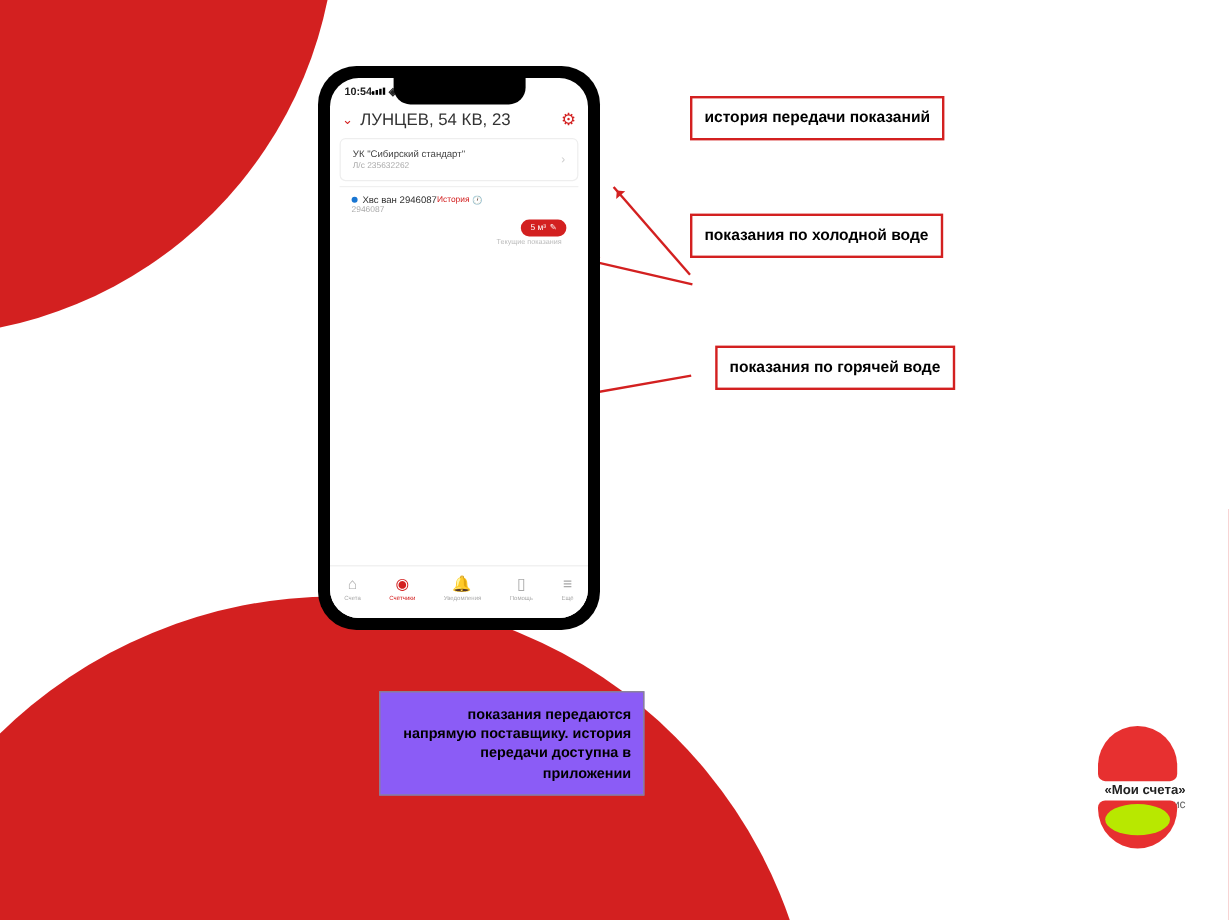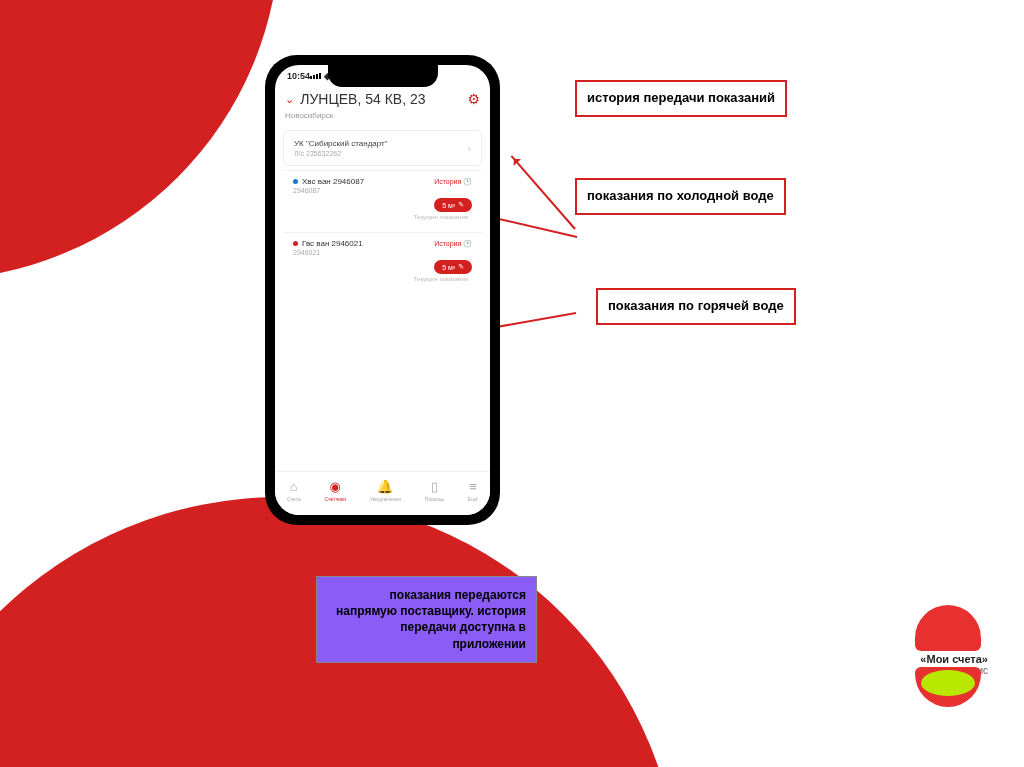--- a/index.html
+++ b/index.html
@@ -25,21 +25,21 @@
 .app-header .chev{color:#d32020;font-size:11px}
 .app-header .title{font-size:14px;font-weight:400;color:#333;text-transform:uppercase;flex:1}
 .app-header .gear{color:#d32020;font-size:14px}
 .city{font-size:8px;color:#999;padding:0 10px 6px}
 
 .card{margin:4px 8px;padding:8px 10px;border:1px solid #eee;border-radius:5px;display:flex;justify-content:space-between;align-items:center}
 .card .ct{font-size:8px;color:#444}
 .card .cs{font-size:7px;color:#aaa;margin-top:2px}
 
 .meter{margin:4px 8px;padding:6px 2px;border-top:1px solid #f0f0f0}
-.meter-top{display:flex;justify-content:space-between;align-items:center;padding:0 8px}
+.meter-top{display:flex;justify-content:flex-start;align-items:center;padding:0 8px}
 .meter-name{font-size:8px;color:#333}
 .meter-sub{font-size:7px;color:#aaa;margin-top:1px;padding:0 8px}
 .dot{display:inline-block;width:5px;height:5px;border-radius:50%;margin-right:4px;vertical-align:middle}
 .dot.blue{background:#1976d2}
 .dot.red{background:#d32020}
 .hist{font-size:7px;color:#d32020;display:flex;align-items:center;gap:2px}
 .pill{background:#d32020;color:#fff;font-size:7px;padding:3px 8px;border-radius:10px;display:inline-flex;align-items:center;gap:3px;float:right;margin:4px 8px 2px 0}
 .pill-sub{font-size:6px;color:#bbb;clear:both;text-align:right;padding:0 12px 2px 0}
 
 .tabbar{position:absolute;bottom:0;left:0;right:0;height:44px;border-top:1px solid #eee;display:flex;justify-content:space-around;align-items:center;padding-bottom:6px;background:#fff}
@@ -93,21 +93,20 @@
           </span>
         <span>◈</span>
         <span class="batt"></span>
       </span>
     </div>
     <div class="app-header">
       <span class="chev">⌄</span>
       <span class="title">ЛУНЦЕВ, 54 КВ, 23</span>
       <span class="gear">⚙</span>
     </div>
-    <div class="city">Новосибирск</div>
 
     <div class="card">
       <div>
         <div class="ct">УК "Сибирский стандарт"</div>
         <div class="cs">Л/с 235632262</div>
       </div>
       <span style="color:#ccc;font-size:10px">›</span>
     </div>
 
     <div class="meter">
@@ -121,37 +120,20 @@
       <div class="meter-sub">2946087</div>
       <div style="overflow:hidden">
           <span class="pill">
             <span>5 м³</span> 
             <span>✎</span>
           </span>
         </div>
       <div class="pill-sub">Текущие показания</div>
     </div>
 
-    <div class="meter">
-      <div class="meter-top">
-        <span class="meter-name"><span class="dot red"></span><span>Гвс ван 2946021</span></span>
-        <span class="hist">
-            <span>История</span> 
-            <span>🕐</span>
-          </span>
-      </div>
-      <div class="meter-sub">2946021</div>
-      <div style="overflow:hidden">
-          <span class="pill">
-            <span>5 м³</span> 
-            <span>✎</span>
-          </span>
-        </div>
-      <div class="pill-sub">Текущие показания</div>
-    </div>
 
     <div class="tabbar">
       <div class="tab">
           <span class="ico">⌂</span>
           <span class="lbl">Счета</span>
         </div>
       <div class="tab active">
           <span class="ico">◉</span>
           <span class="lbl">Счётчики</span>
         </div>

